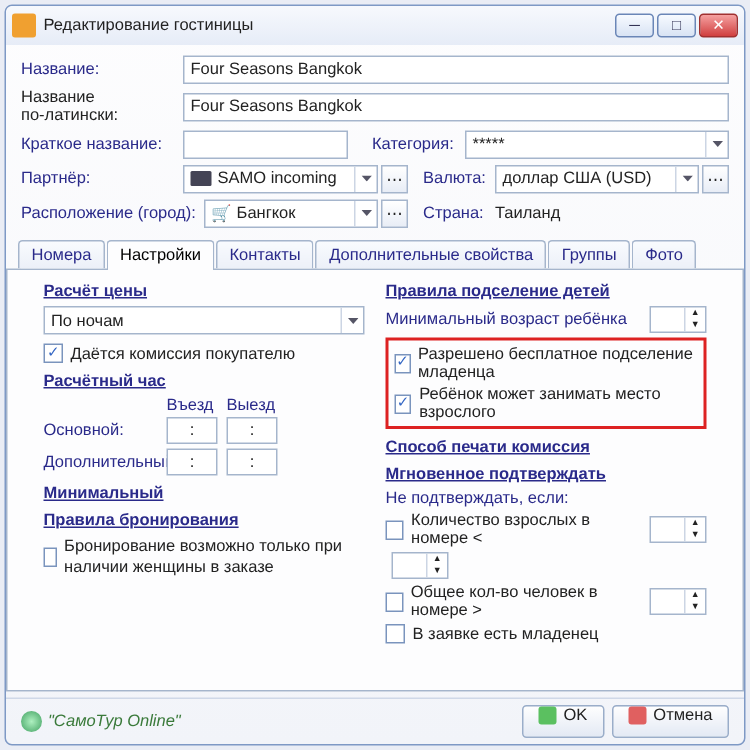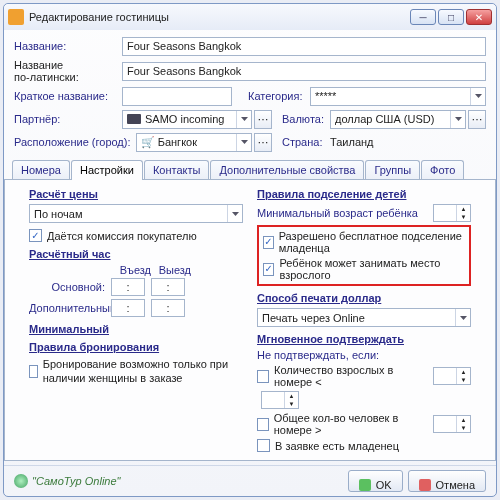--- a/index.html
+++ b/index.html
@@ -30,30 +30,30 @@
 .chk{display:flex;align-items:center;margin-bottom:3px}
 .chk .box{width:13px;height:13px;border:1px solid #7a94bd;background:#fff;margin-right:5px;display:flex;align-items:center;justify-content:center;font-size:10px;color:#3567c4;line-height:1}
 .redbox{border:2px solid #d22;padding:3px 4px;margin-bottom:6px}
 .sub{display:flex;align-items:center;margin-bottom:3px}
 .sublbl{flex:1;color:#2a2a8a}
 .numf{width:38px;height:18px;border:1px solid #a5b5cc;background:#fff;margin-left:4px;display:flex}
 .numf .sp{width:14px;border-left:1px solid #ccd5e4;display:flex;flex-direction:column}
 .numf .sp div{flex:1;display:flex;align-items:center;justify-content:center;font-size:6px}
 .timef{width:34px;height:18px;border:1px solid #a5b5cc;background:#fff;text-align:center;padding:2px}
 .timerow{display:flex;align-items:center;margin-bottom:3px}
-.timerow .tl{width:82px;text-align:right;color:#2a2a8a;padding-right:6px}
+.timerow .tl{width:82px;color:#2a2a8a;padding-right:6px}
 .footer{display:flex;align-items:center;padding:4px 10px;border-top:1px solid #cfd8e8}
 .logo{display:flex;align-items:center;color:#2a6a2a}
 .logo .g{width:14px;height:14px;border-radius:50%;background:radial-gradient(#aef0c0,#40a060);margin-right:4px}
 .logo i{color:#3a7a3a;font-style:italic}
-.fbtn{display:flex;align-items:flex-end;height:22px;padding:0 10px;border:1px solid #9aadc9;border-radius:3px;background:linear-gradient(#fefefe,#e3e9f4);margin-left:5px}
+.fbtn{display:flex;align-items:flex-start;height:22px;padding:0 10px;border:1px solid #9aadc9;border-radius:3px;background:linear-gradient(#fefefe,#e3e9f4);margin-left:5px}
 .ok .ic{width:12px;height:12px;background:#5bc060;border-radius:2px;margin-right:5px}
 .cancel .ic{width:12px;height:12px;background:#e06060;border-radius:2px;margin-right:5px}
 .thdr{display:flex;margin-bottom:2px}
-.thdr span{width:40px;text-align:right;color:#2a2a8a}
+.thdr span{width:40px;text-align:left;color:#2a2a8a}
 </style>
 </head>
 <body>
 
 <div class="window">
  <div class="titlebar">
   <div class="ico"></div>
   <span class="ttl">Редактирование гостиницы</span>
   <div class="winbtn">─</div>
   <div class="winbtn">□</div>
@@ -202,29 +202,21 @@
               <span class="box">✓</span>
               <span>Разрешено бесплатное подселение младенца</span>
             </div>
      <div class="chk" style="margin-bottom:0">
               <span class="box">✓</span>
               <span>Ребёнок может занимать место взрослого</span>
             </div>
     </div>
    </div>
    <div class="grp">
-    <div class="gh">Способ печати доллар</div>
-    <div class="combo">
-            <span>Печать через Online</span>
-            <span class="arr">
-              <svg viewBox="0 0 7 4">
-                <path d="M0 0l3.5 4L7 0z" fill="#556"></path>
-              </svg>
-            </span>
-          </div>
+    <div class="gh">Способ печати комиссия</div>
    </div>
    <div class="grp">
     <div class="gh">Мгновенное подтверждать</div>
     <div style="color:#2a2a8a;margin-bottom:3px">Не подтверждать, если:</div>
     <div class="sub">
             <div class="chk" style="flex:1;margin:0">
               <span class="box"></span>
               <span>Количество взрослых в номере &lt;</span>
             </div>
             <div class="numf">

